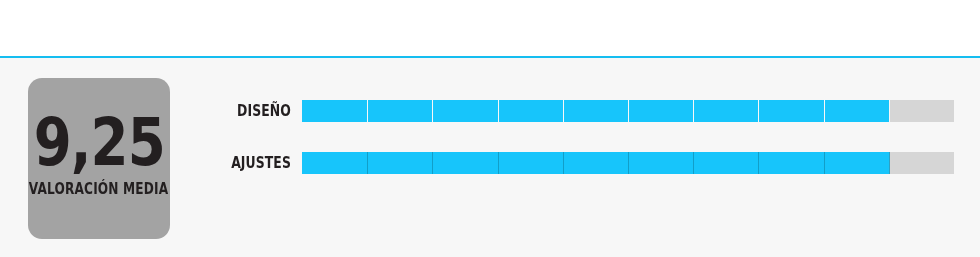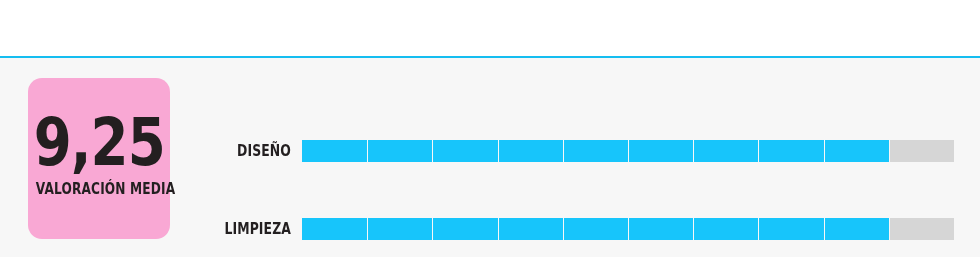--- a/index.html
+++ b/index.html
@@ -53,25 +53,25 @@
     background: #f7f7f7;
   }
 
   
   .score-card {
     position: absolute;
     left: 28px;
     top: 78px;
     width: 142px;
     height: 161px;
-    background: #f9a8d4;
+    background: #a3a3a3;
     border-radius: 14px;
     display: flex;
     flex-direction: column;
-    align-items: flex-start;
+    align-items: center;
     justify-content: center;
     box-sizing: border-box;
     padding-bottom: 6px;
   }
 
   .score-value {
     font-family: "Liberation Sans Narrow", "DejaVu Sans Condensed", "Liberation Sans", sans-serif;
     font-weight: 700;
     font-size: 66px;
     line-height: 0.92;
@@ -99,21 +99,20 @@
     left: 190px;
     top: 92px;
   }
 
   .rating-row {
     position: relative;
     height: 38px;
     margin-bottom: 13.5px;
     display: flex;
     align-items: center;
-    margin-top: 40px;
   }
 
   .rating-label {
     width: 100px;
     text-align: right;
     padding-right: 12px;
     font-family: "Liberation Sans Narrow", "DejaVu Sans Condensed", "Liberation Sans", sans-serif;
     font-weight: 700;
     font-size: 15px;
     color: #231f20;
@@ -195,33 +194,33 @@
             <div class="tick" style="left: 326px;"></div>
             <div class="tick" style="left: 391.2px;"></div>
             <div class="tick" style="left: 456.4px;"></div>
             <div class="tick" style="left: 521.6px;"></div>
             <div class="tick" style="left: 586.8px;"></div>
           </div>
       </div>
     </div>
 
 
-
     <div class="rating-row">
-      <div class="rating-label">LIMPIEZA</div>
+      <div class="rating-label">AJUSTES</div>
       <div class="rating-track" style="background: rgb(214, 214, 214);">
         <div class="rating-fill" style="width: 90%; background: rgb(23, 197, 251);"></div>
-        <div class="tick-layer">
-            <div class="tick" style="left: 65.2px;"></div>
-            <div class="tick" style="left: 130.4px;"></div>
-            <div class="tick" style="left: 195.6px;"></div>
-            <div class="tick" style="left: 260.8px;"></div>
-            <div class="tick" style="left: 326px;"></div>
-            <div class="tick" style="left: 391.2px;"></div>
-            <div class="tick" style="left: 456.4px;"></div>
-            <div class="tick" style="left: 521.6px;"></div>
-            <div class="tick" style="left: 586.8px;"></div>
+        <div class="tick-layer thin">
+            <div class="tick short" style="left: 65.2px;"></div>
+            <div class="tick short" style="left: 130.4px;"></div>
+            <div class="tick short" style="left: 195.6px;"></div>
+            <div class="tick short" style="left: 260.8px;"></div>
+            <div class="tick short" style="left: 326px;"></div>
+            <div class="tick short" style="left: 391.2px;"></div>
+            <div class="tick short" style="left: 456.4px;"></div>
+            <div class="tick short" style="left: 521.6px;"></div>
+            <div class="tick short" style="left: 586.8px;"></div>
           </div>
       </div>
     </div>
 
+
   </div>
 </div>
 
 </body></html>

